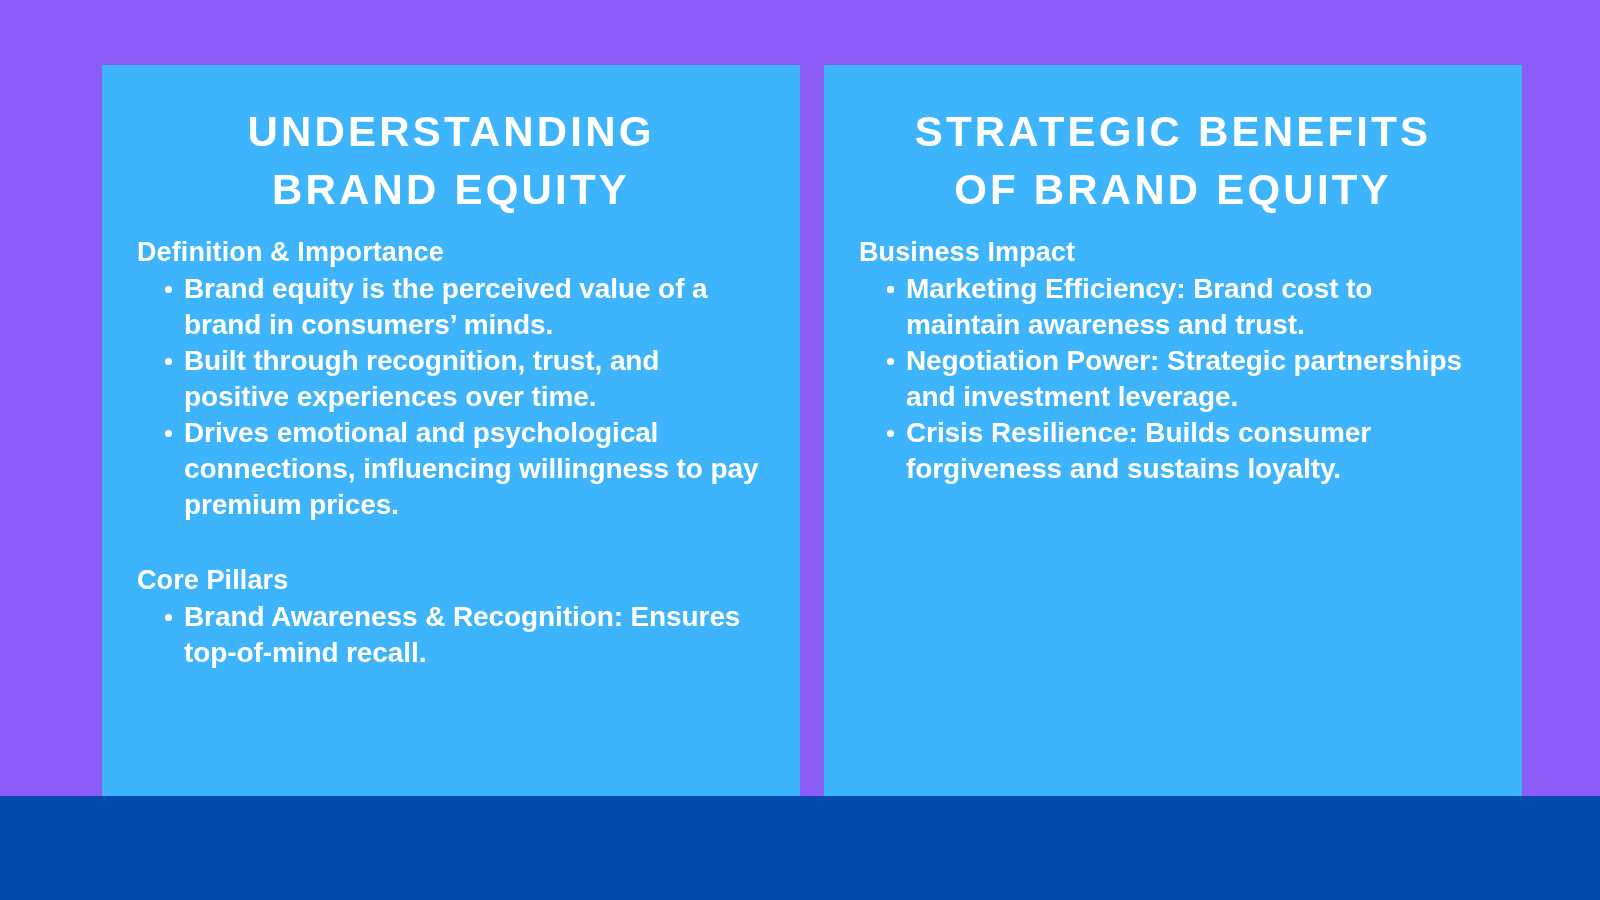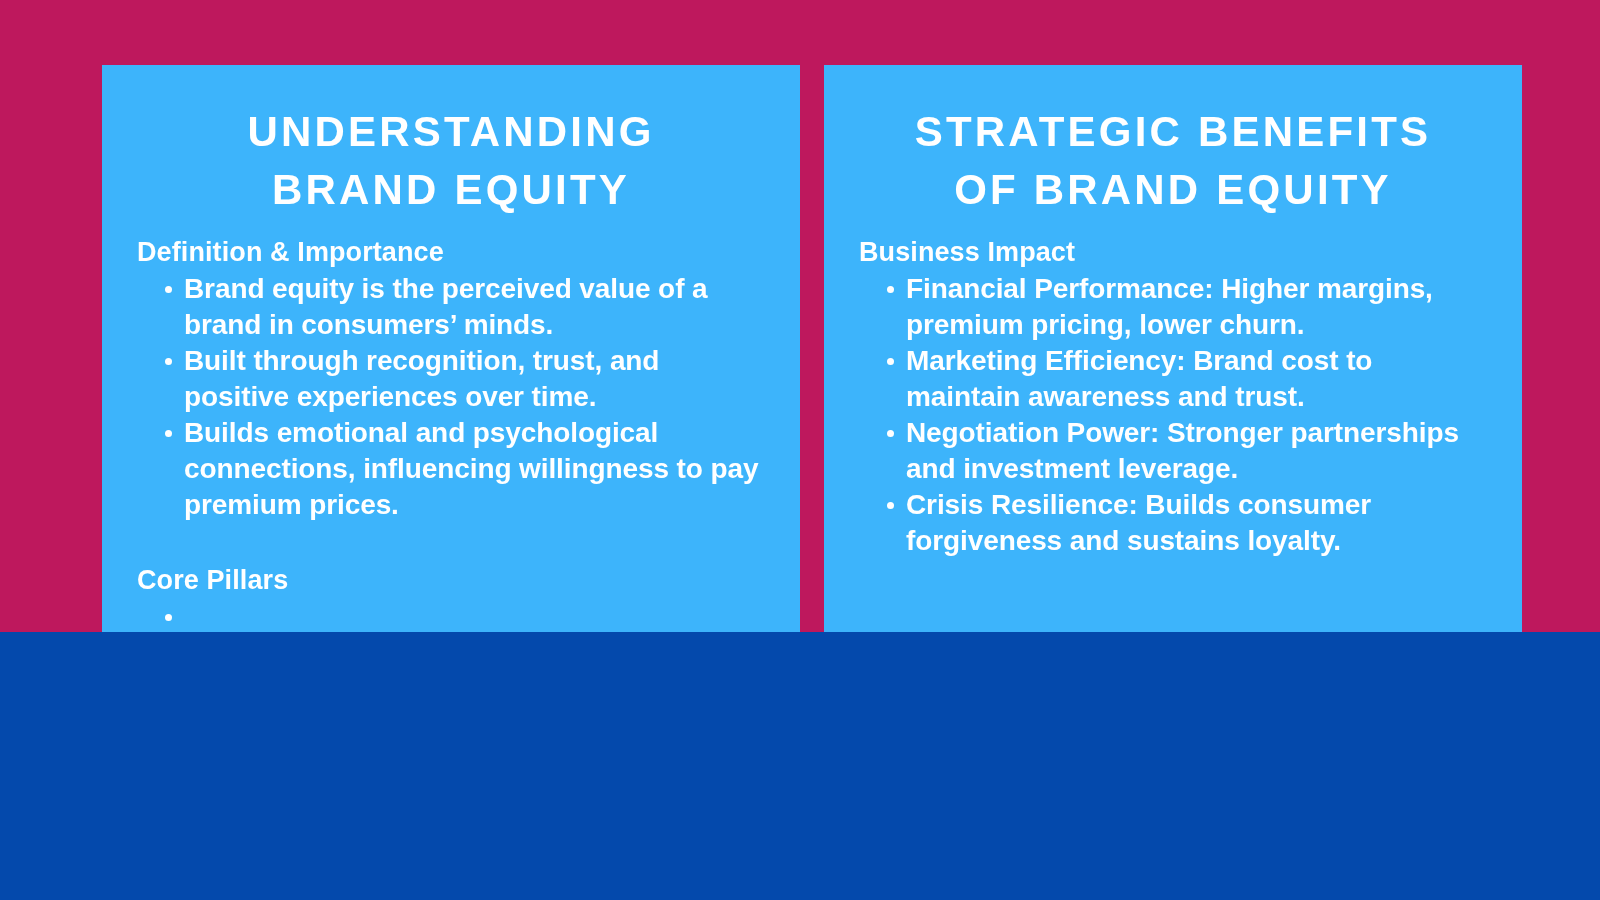--- a/index.html
+++ b/index.html
@@ -4,22 +4,22 @@
 <title>Brand Equity Slide</title>
 <style>
   html, body {
     margin: 0;
     padding: 0;
     background: #0449ac;
   }
   .slide {
     position: relative;
     width: 1600px;
-    height: 632px;
-    background: #be185d;
+    height: 796px;
+    background: #8b5cf6;
     overflow: hidden;
     font-family: "Liberation Sans", sans-serif;
     -webkit-font-smoothing: antialiased;
   }
   .panels {
     position: absolute;
     left: 102px;
     top: 65px;
     width: 1420px;
     height: 773px;
@@ -97,45 +97,45 @@
     <div class="panel">
       <h1 class="panel-title">Understanding
 Brand Equity</h1>
       <div class="panel-body">
 
         <div class="section">
           <div class="section-heading">Definition &amp; Importance</div>
           <ul class="bullets">
             <li class="bullet"><span class="dot"></span><span>Brand equity is the perceived value of a brand in consumers’ minds.</span></li>
             <li class="bullet"><span class="dot"></span><span>Built through recognition, trust, and positive experiences over time.</span></li>
-            <li class="bullet"><span class="dot"></span><span>Builds emotional and psychological connections, influencing willingness to pay premium prices.</span></li>
+            <li class="bullet"><span class="dot"></span><span>Drives emotional and psychological connections, influencing willingness to pay premium prices.</span></li>
           </ul>
         </div>
 
         <div class="section">
           <div class="section-heading">Core Pillars</div>
           <ul class="bullets">
-            <li class="bullet"><span class="dot"></span></li>
+            <li class="bullet"><span class="dot"></span><span>Brand Awareness &amp; Recognition: Ensures top-of-mind recall.</span></li>
           </ul>
         </div>
 
       </div>
     </div>
 
     <div class="panel">
       <h1 class="panel-title">Strategic Benefits
 of Brand Equity</h1>
       <div class="panel-body">
 
         <div class="section">
           <div class="section-heading">Business Impact</div>
           <ul class="bullets">
-            <li class="bullet"><span class="dot"></span><span>Financial Performance: Higher margins, premium pricing, lower churn.</span></li>
+            <li class="bullet"><span class="dot"></span></li>
             <li class="bullet"><span class="dot"></span><span>Marketing Efficiency: Brand cost to maintain awareness and trust.</span></li>
-            <li class="bullet"><span class="dot"></span><span>Negotiation Power: Stronger partnerships and investment leverage.</span></li>
+            <li class="bullet"><span class="dot"></span><span>Negotiation Power: Strategic partnerships and investment leverage.</span></li>
             <li class="bullet"><span class="dot"></span><span>Crisis Resilience: Builds consumer forgiveness and sustains loyalty.</span></li>
           </ul>
         </div>
 
 
       </div>
     </div>
 
   </div>
 </div>

